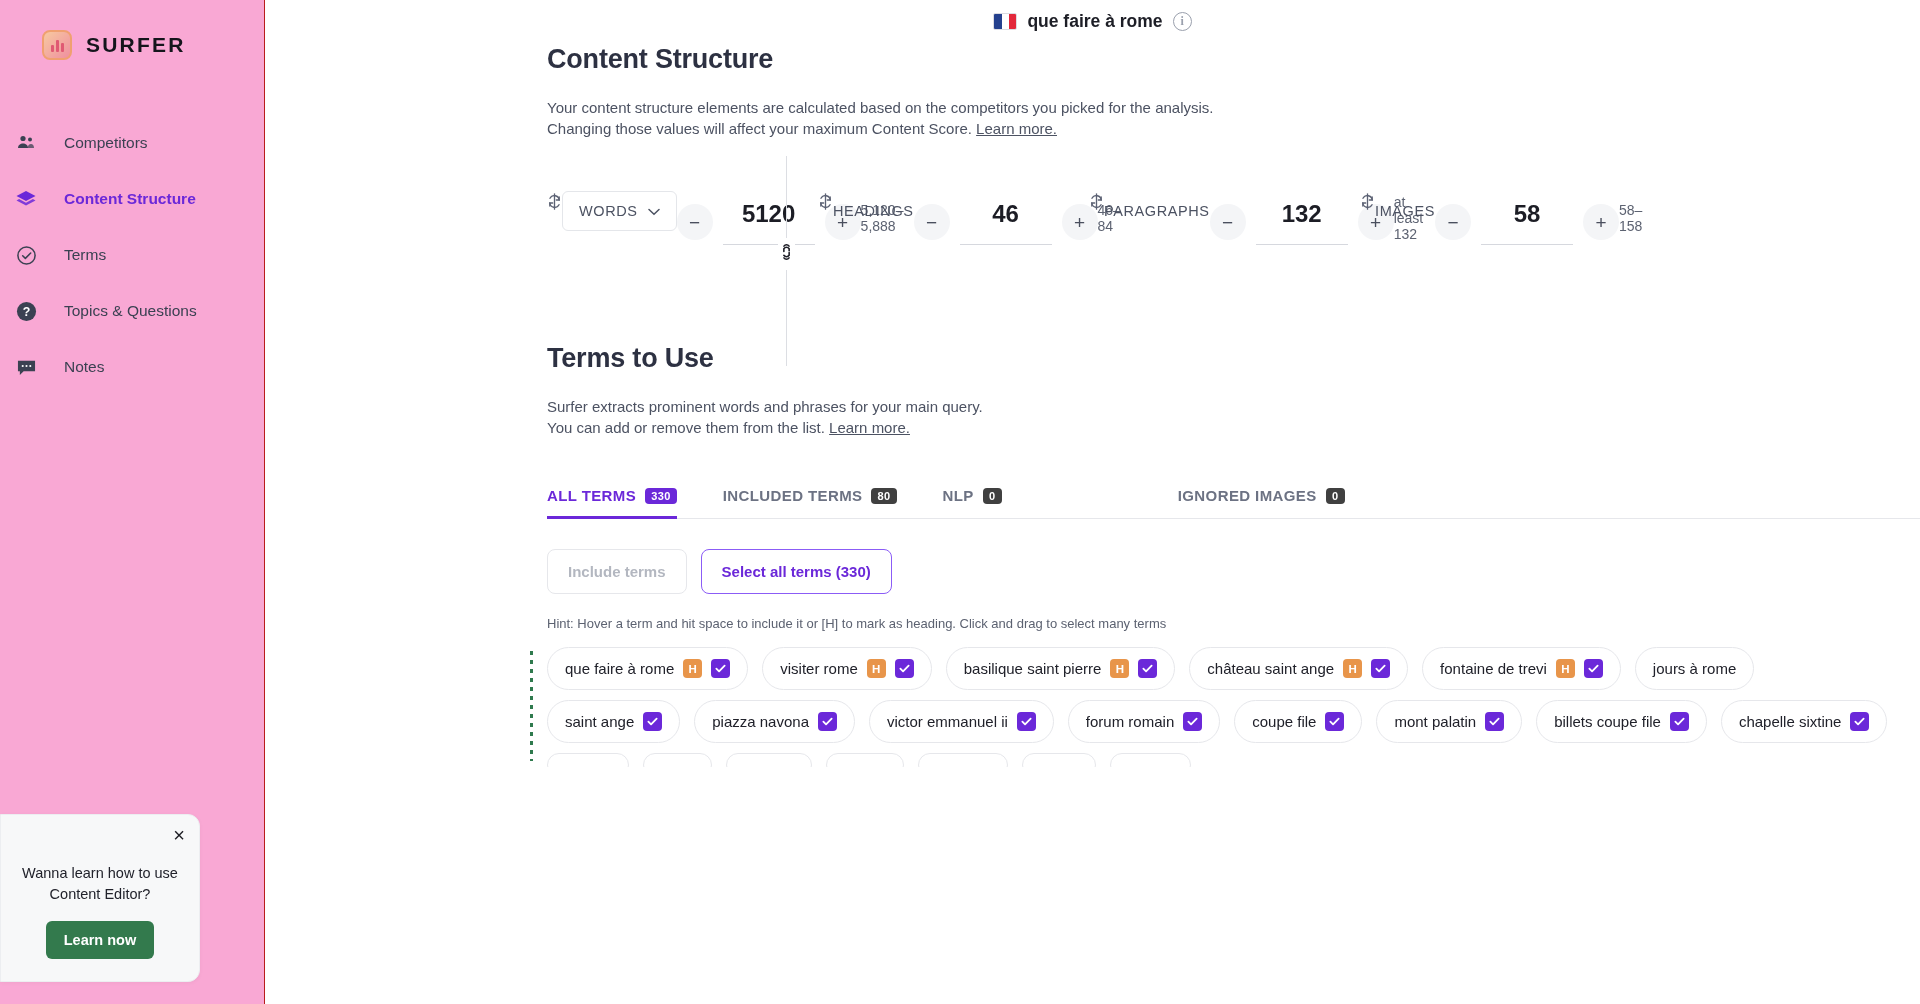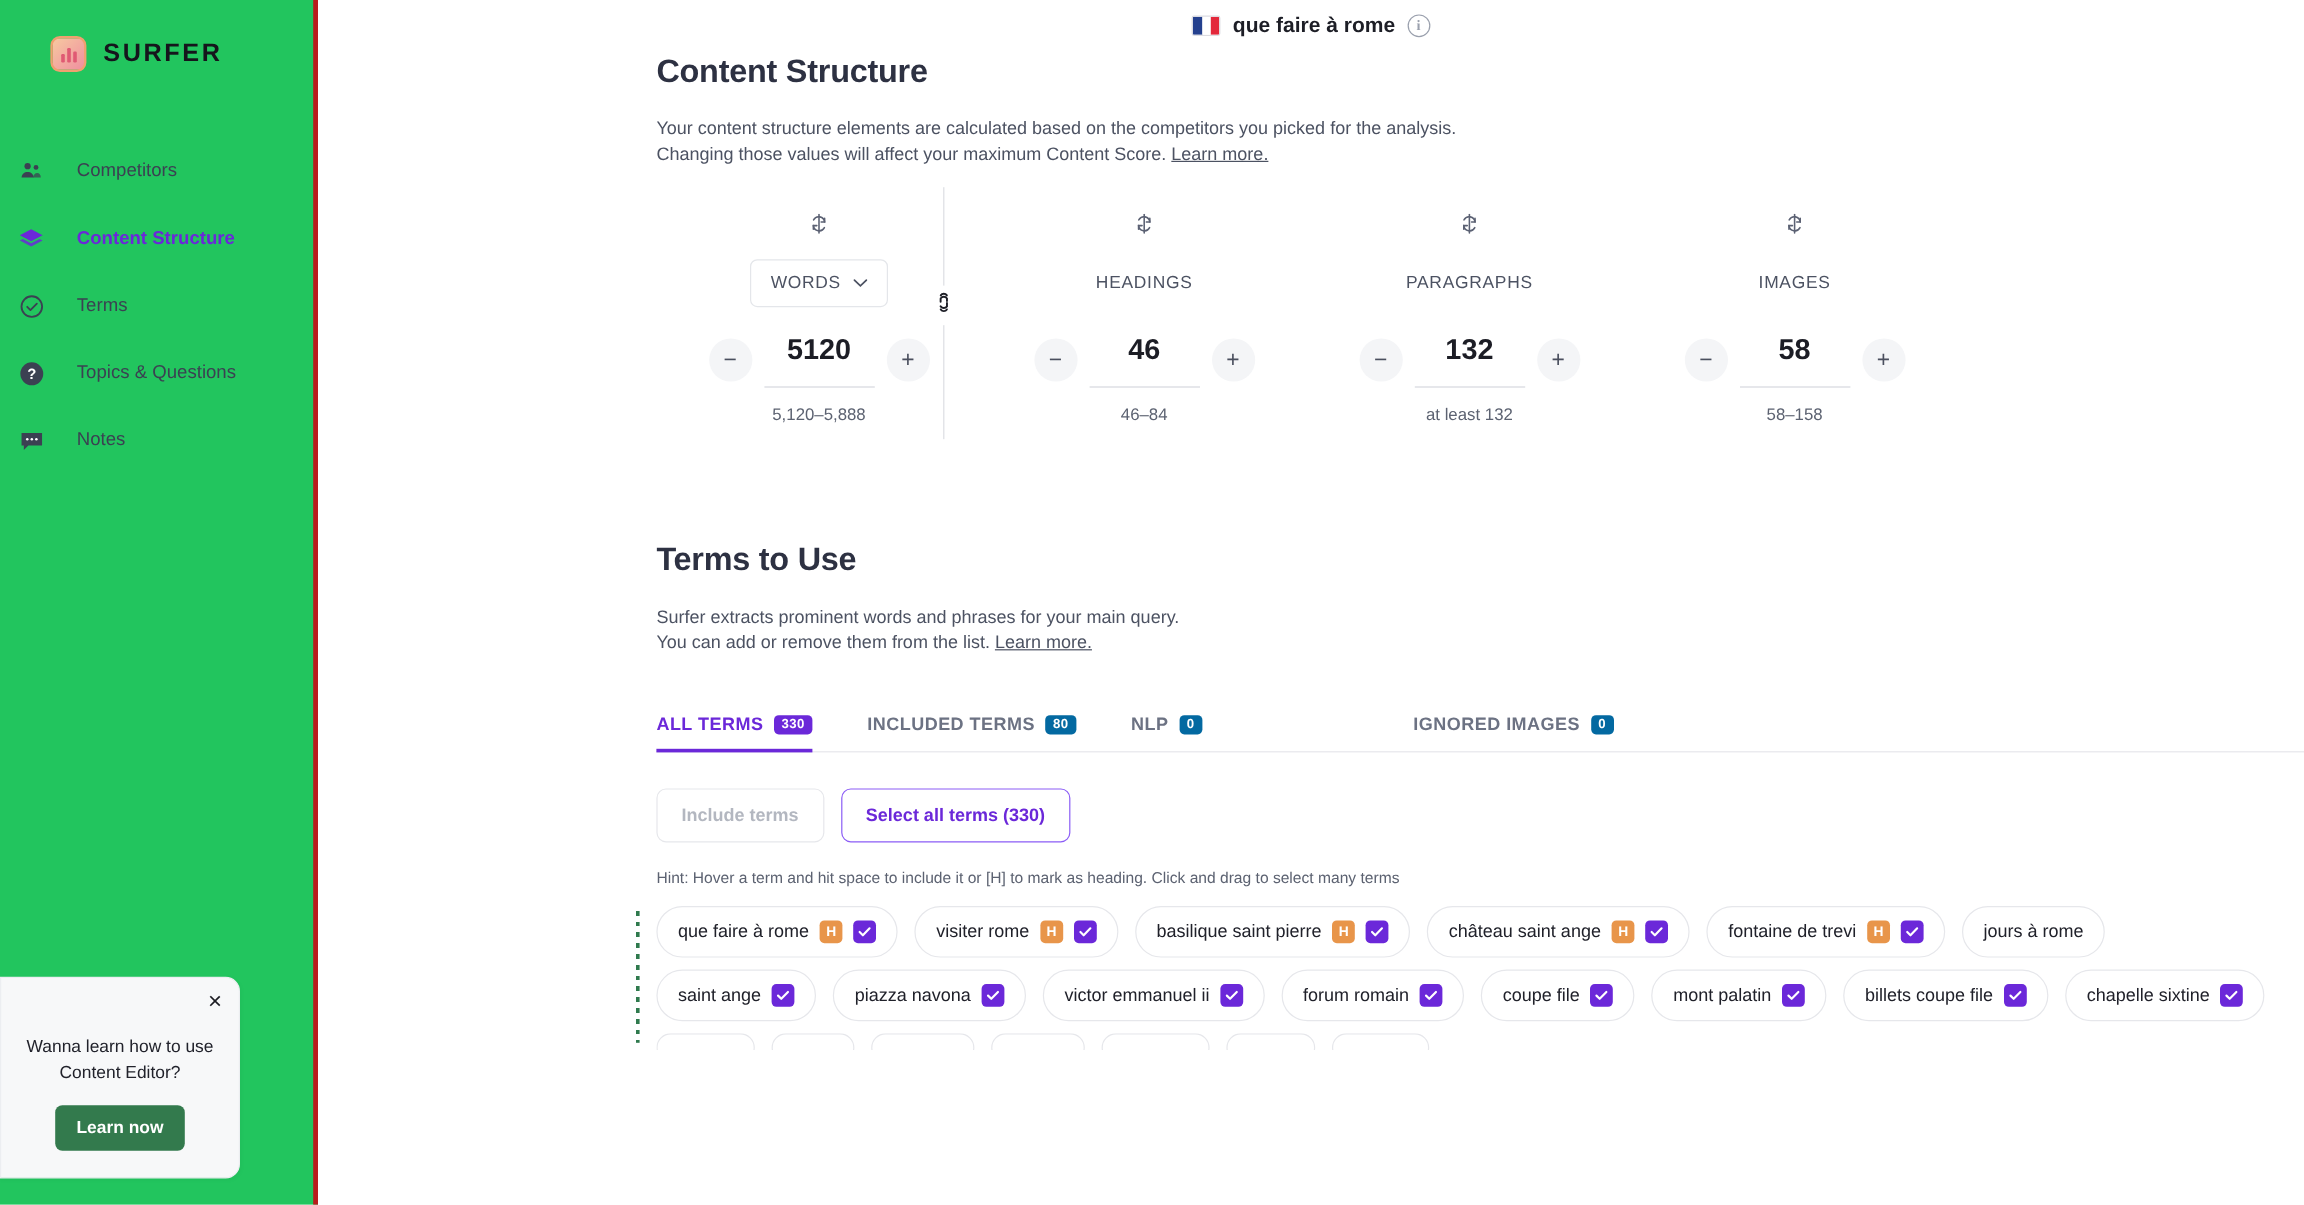--- a/index.html
+++ b/index.html
@@ -7,22 +7,22 @@
     width: 1920px; height: 1004px;
     font-family: "Liberation Sans", sans-serif;
     background: #ffffff;
     overflow: hidden;
   }
   .app { display: flex; width: 1920px; height: 1004px; position: relative; }
 
   
   .sidebar {
     width: 265px; height: 1004px;
-    background: #22c55e;
-    border-right: 4px solid #b91c1c;
+    background: #f9a8d4;
+    border-right: 1px solid #b91c1c;
     position: relative;
     flex: 0 0 265px;
   }
   .brand {
     display: flex; align-items: center; gap: 14px;
     padding: 30px 0 0 42px;
   }
   .brand-mark {
     width: 30px; height: 30px; border-radius: 8px;
     border: 2.5px solid #f0a070;
@@ -106,21 +106,21 @@
   }
   a.learn {
     color: #4c5262; text-decoration: underline; cursor: pointer;
   }
 
   
   .metrics {
     margin-top: 38px; display: flex; align-items: flex-start;
     position: relative; width: 1085px;
   }
-  .metric { width: 271px; display: flex; flex-direction: column; align-items: center; }
+  .metric { width: 271px; display: flex; flex-direction: row; align-items: center; }
   .refresh-icon { color: #5b6173; margin-bottom: 16px; cursor: pointer; }
   .metric-label {
     font-size: 14.5px; letter-spacing: .6px; color: #4c5262; height: 40px;
     display: flex; align-items: center;
   }
   .metric-label.boxed {
     border: 1px solid #e4e6ea; border-radius: 6px; padding: 0 16px; gap: 10px;
     cursor: pointer; background: #fff;
   }
   .stepper { display: flex; align-items: center; gap: 10px; margin-top: 22px; }
@@ -155,21 +155,21 @@
     border-bottom: 1px solid #e6e7eb; width: 1638px;
   }
   .tab {
     display: flex; align-items: center; gap: 9px; padding: 0 0 12px 0;
     margin-right: 46px; font-size: 15px; font-weight: 700; letter-spacing: .4px;
     color: #6c7283; cursor: pointer; border-bottom: 3px solid transparent;
     position: relative; top: 1px;
   }
   .tab.active { color: #6b28d9; border-bottom-color: #6b28d9; }
   .badge {
-    background: #0369a1; color: #fff; font-size: 11px; font-weight: 700;
+    background: #404040; color: #fff; font-size: 11px; font-weight: 700;
     border-radius: 4px; padding: 2px 6px; min-width: 19px; text-align: center;
   }
   .tab.active .badge { background: #6b28d9; }
   .tab.spaced { margin-left: 130px; }
 
   .actions { margin-top: 30px; display: flex; gap: 14px; align-items: center; }
   .act-btn {
     border: 1px solid #e6e7eb; background: #fff; color: #b3b7c0;
     border-radius: 8px; font-size: 15px; font-weight: 700; padding: 13px 20px;
     cursor: pointer; font-family: "Liberation Sans", sans-serif;

